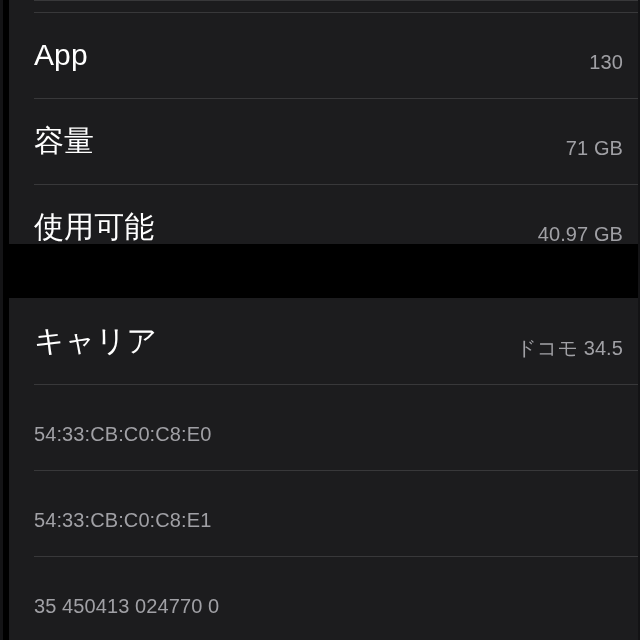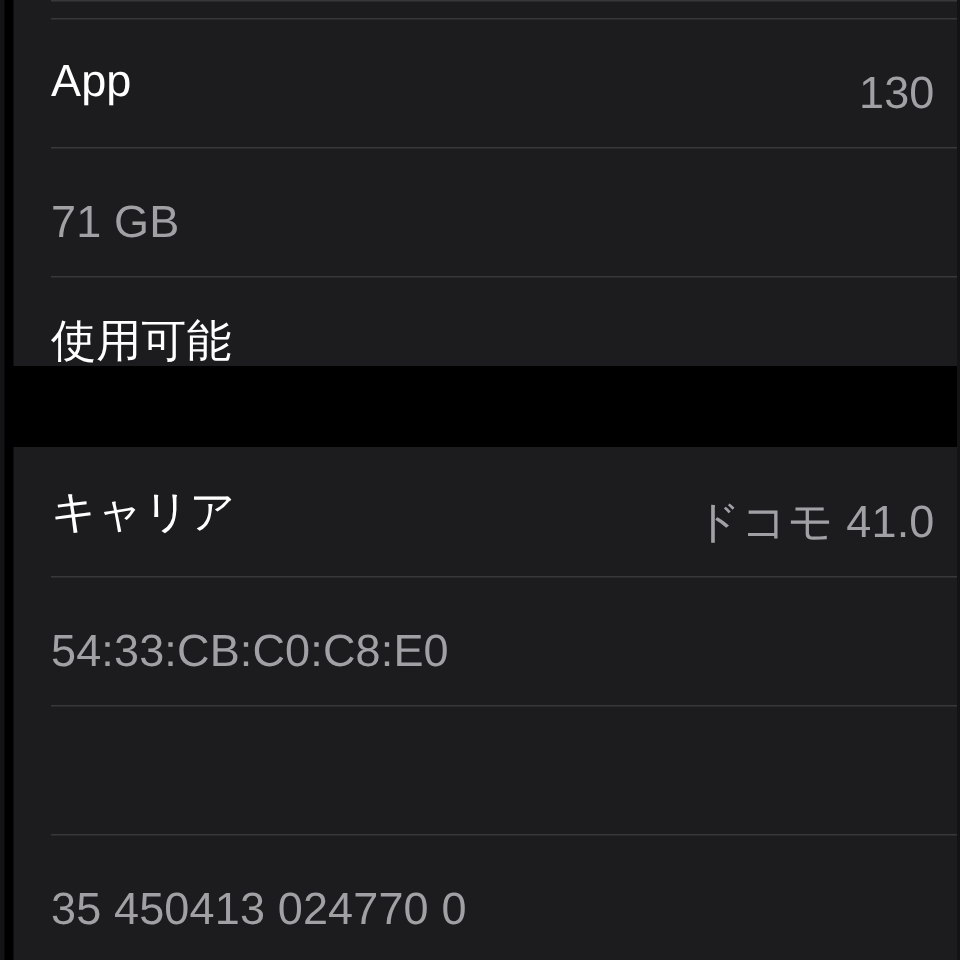--- a/index.html
+++ b/index.html
@@ -71,21 +71,21 @@
 
   .label {
     color: #ffffff;
     font-size: 30px;
     font-weight: 400;
     letter-spacing: 0.1px;
     white-space: nowrap;
   }
   .value {
     color: #a0a0a5;
-    font-size: 30px;
+    font-size: 20px;
     font-weight: 400;
     letter-spacing: 0.1px;
     white-space: nowrap;
     text-align: right;
     margin-top: 15px;
   }
 
   
   .row-clip-top {
     height: 12px;
@@ -103,42 +103,45 @@
   <div class="section" id="section-storage">
 
     <div class="row row-clip-top sep"></div>
 
     <div class="row sep">
       <span class="label">App</span>
       <span class="value">130</span>
     </div>
 
     <div class="row sep">
+      <span class="label">容量</span>
       <span class="value">71 GB</span>
     </div>
 
     <div class="row sep">
       <span class="label">使用可能</span>
+      <span class="value">40.97 GB</span>
     </div>
   </div>
 
   <div id="gap"></div>
 
   <div class="section" id="section-device">
 
     <div class="row">
       <span class="label">キャリア</span>
-      <span class="value">ドコモ 41.0</span>
+      <span class="value">ドコモ 34.5</span>
     </div>
 
     <div class="row sep">
       <span class="value">54:33:CB:C0:C8:E0</span>
     </div>
 
     <div class="row sep">
+      <span class="value">54:33:CB:C0:C8:E1</span>
     </div>
 
     <div class="row sep">
       <span class="value">35 450413 024770 0</span>
     </div>
 
   </div>
 
   <div class="edge-right"></div>
 </div>

